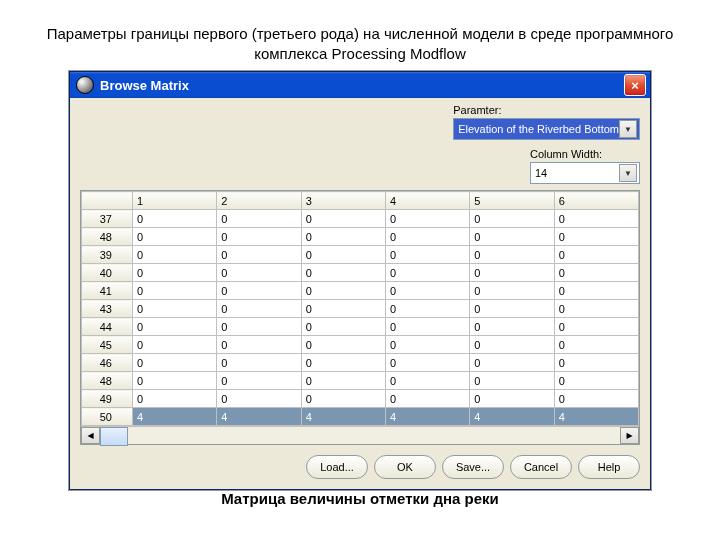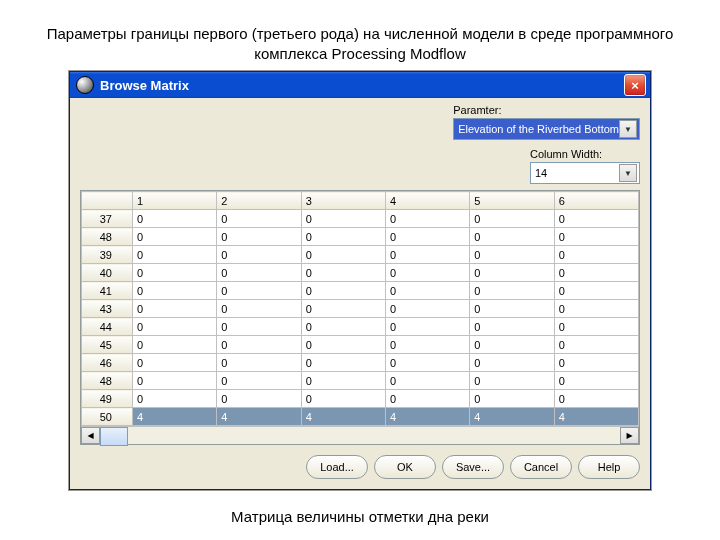--- a/index.html
+++ b/index.html
@@ -12,21 +12,21 @@
   }
   .page-title {
     text-align: center;
     font-size: 15px;
     margin: 24px 20px 4px;
     line-height: 1.3;
   }
   .caption {
     text-align: center;
     font-size: 15px;
-    margin-top: 18px;
+    font-weight: bold;
   }
   .window {
     width: 580px;
     margin: 8px auto 0;
     border: 1px solid #0a246a;
     background: #ece9d8;
     box-shadow: 0 0 0 1px #999;
   }
   .titlebar {
     height: 26px;

